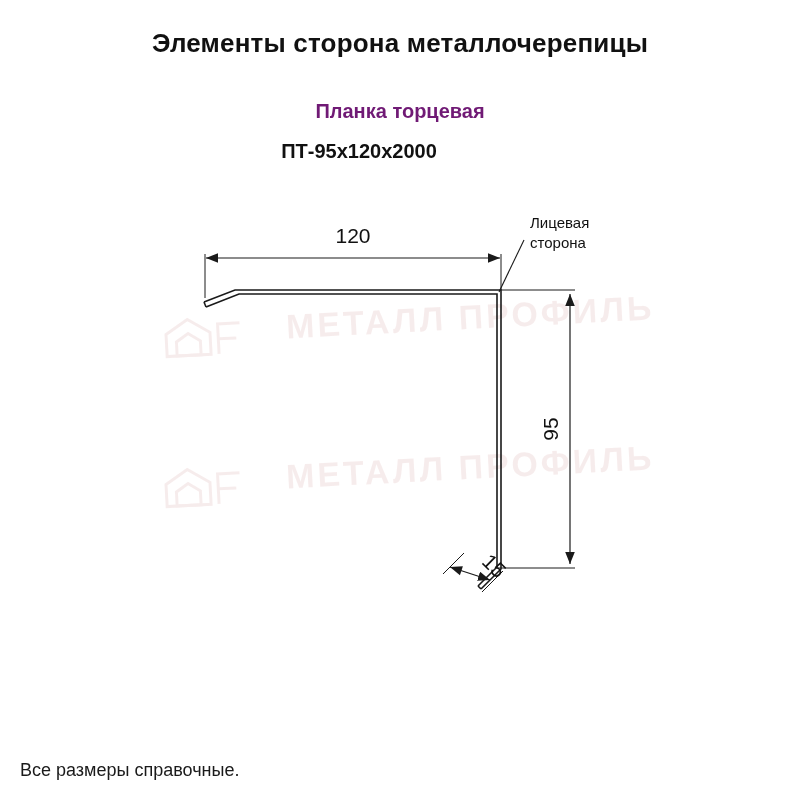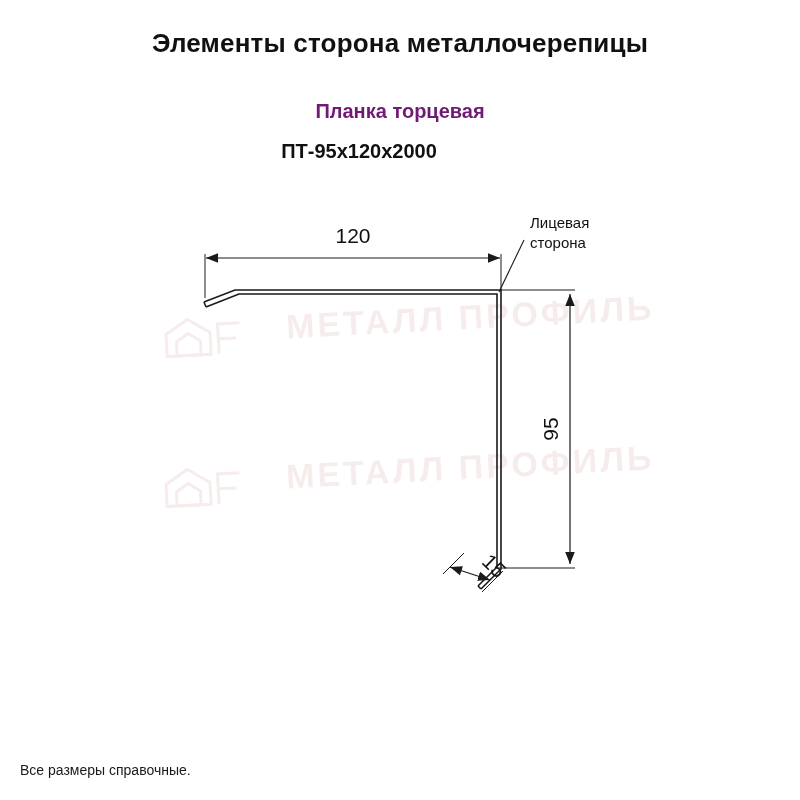--- a/index.html
+++ b/index.html
@@ -55,21 +55,21 @@
     position: absolute;
     top: 180px;
     left: 0;
     width: 648px;
     height: 500px;
   }
   .footer {
     position: absolute;
     left: 20px;
     bottom: 20px;
-    font-size: 14px;
+    font-size: 18px;
     line-height: 20px;
     color: #1a1a1a;
   }
   .footer div {
     white-space: nowrap;
   }
   .wm {
     position: absolute;
     opacity: 0.08;
     pointer-events: none;

